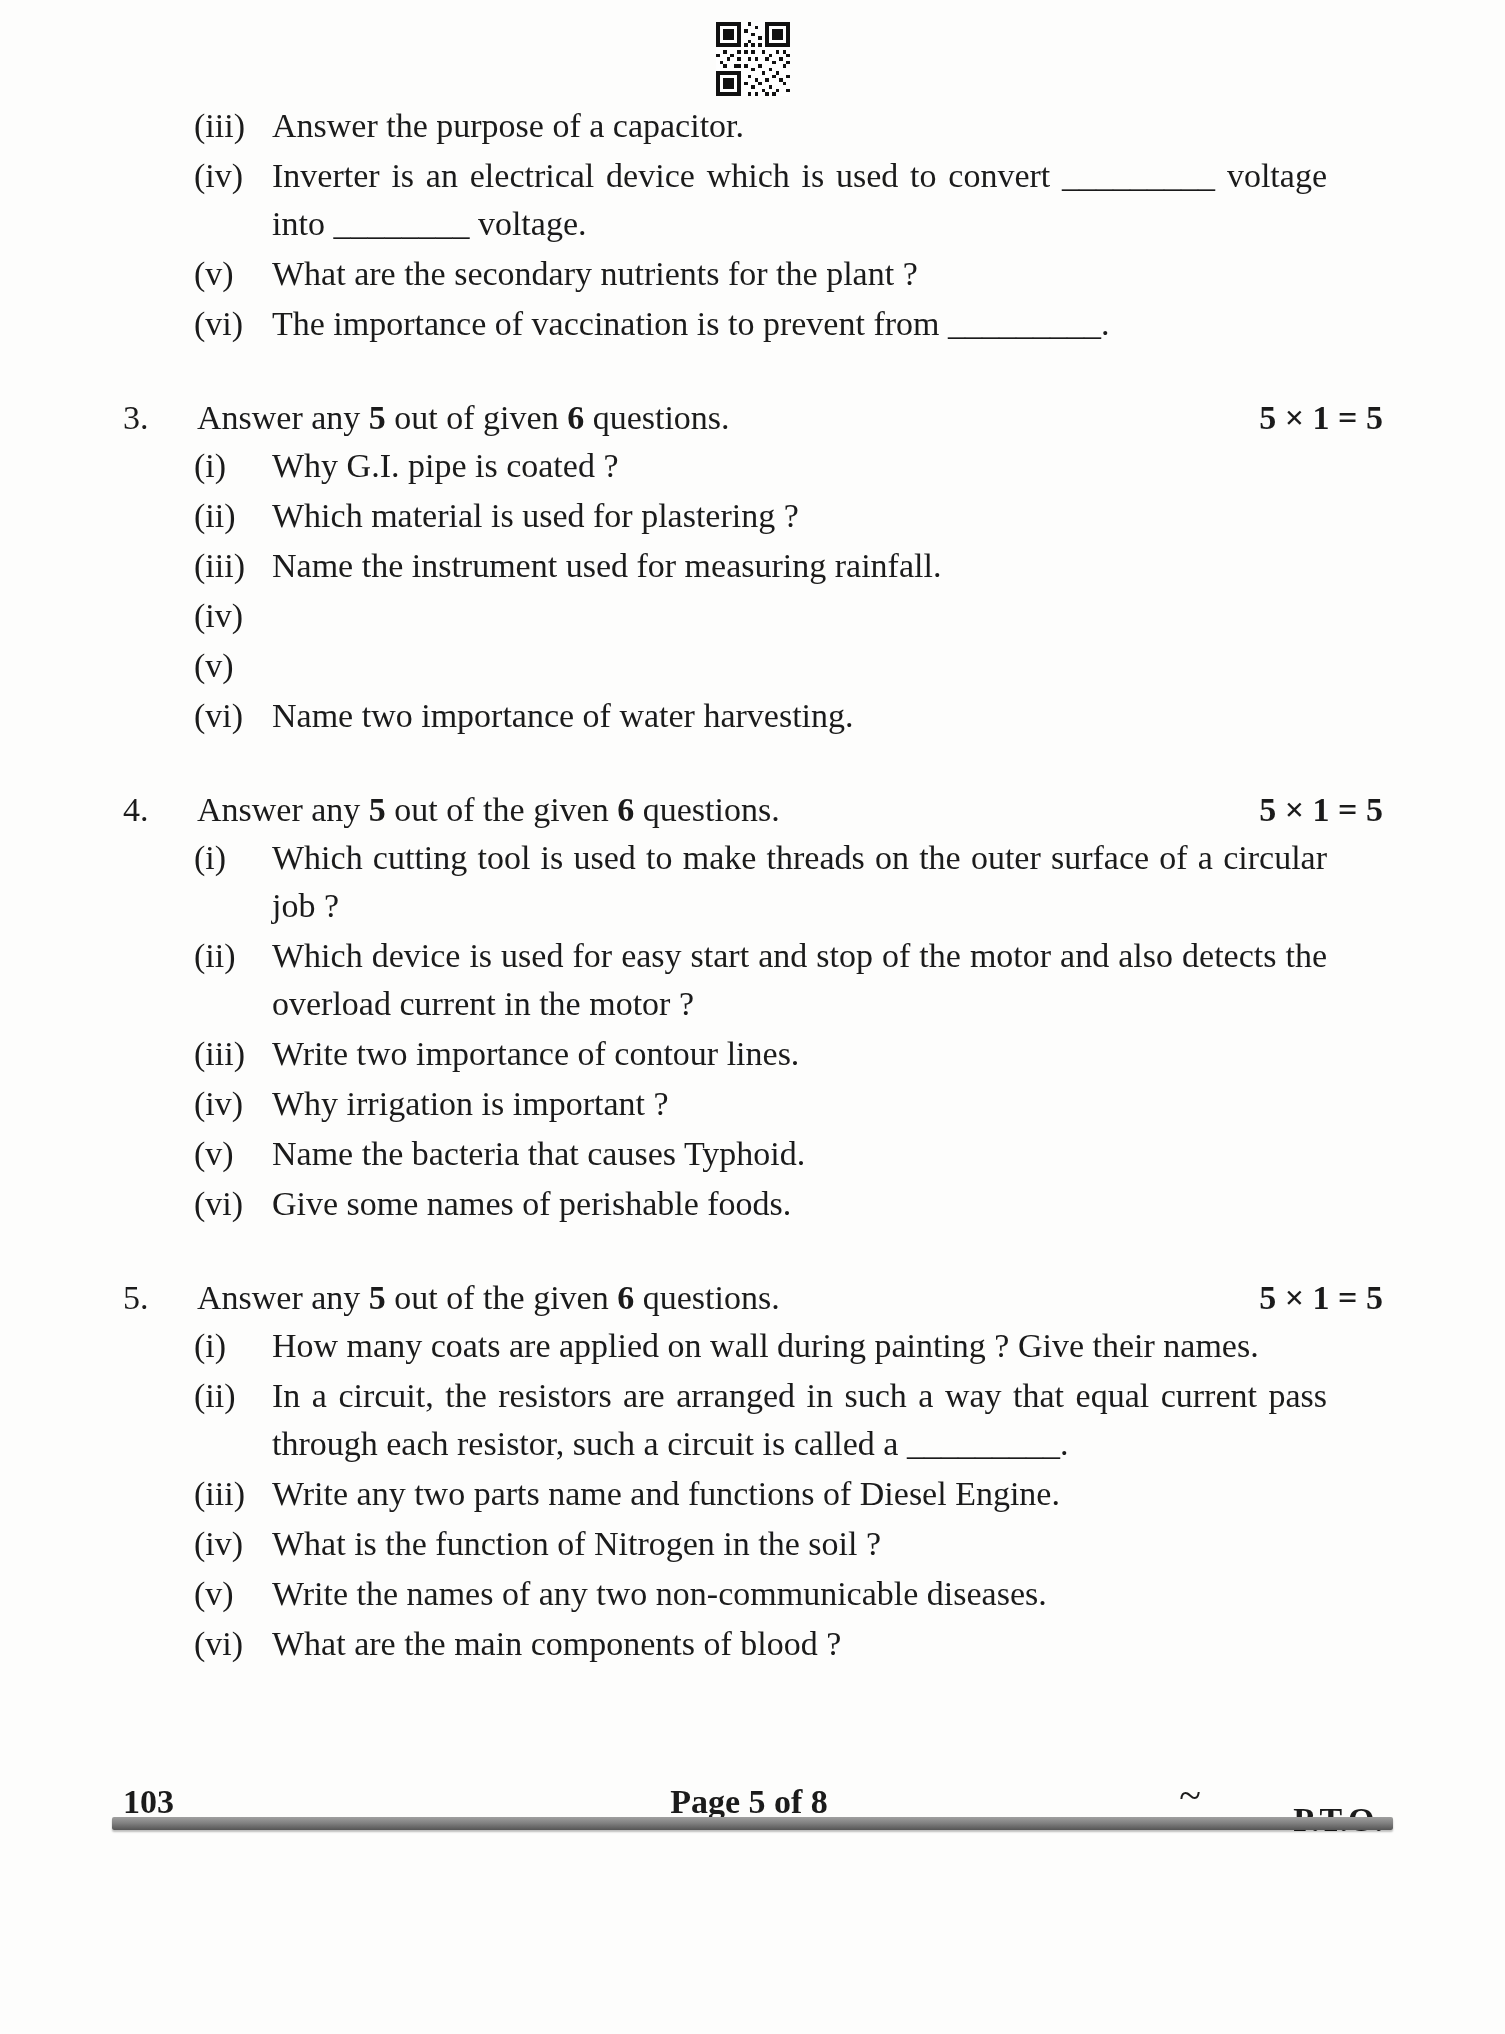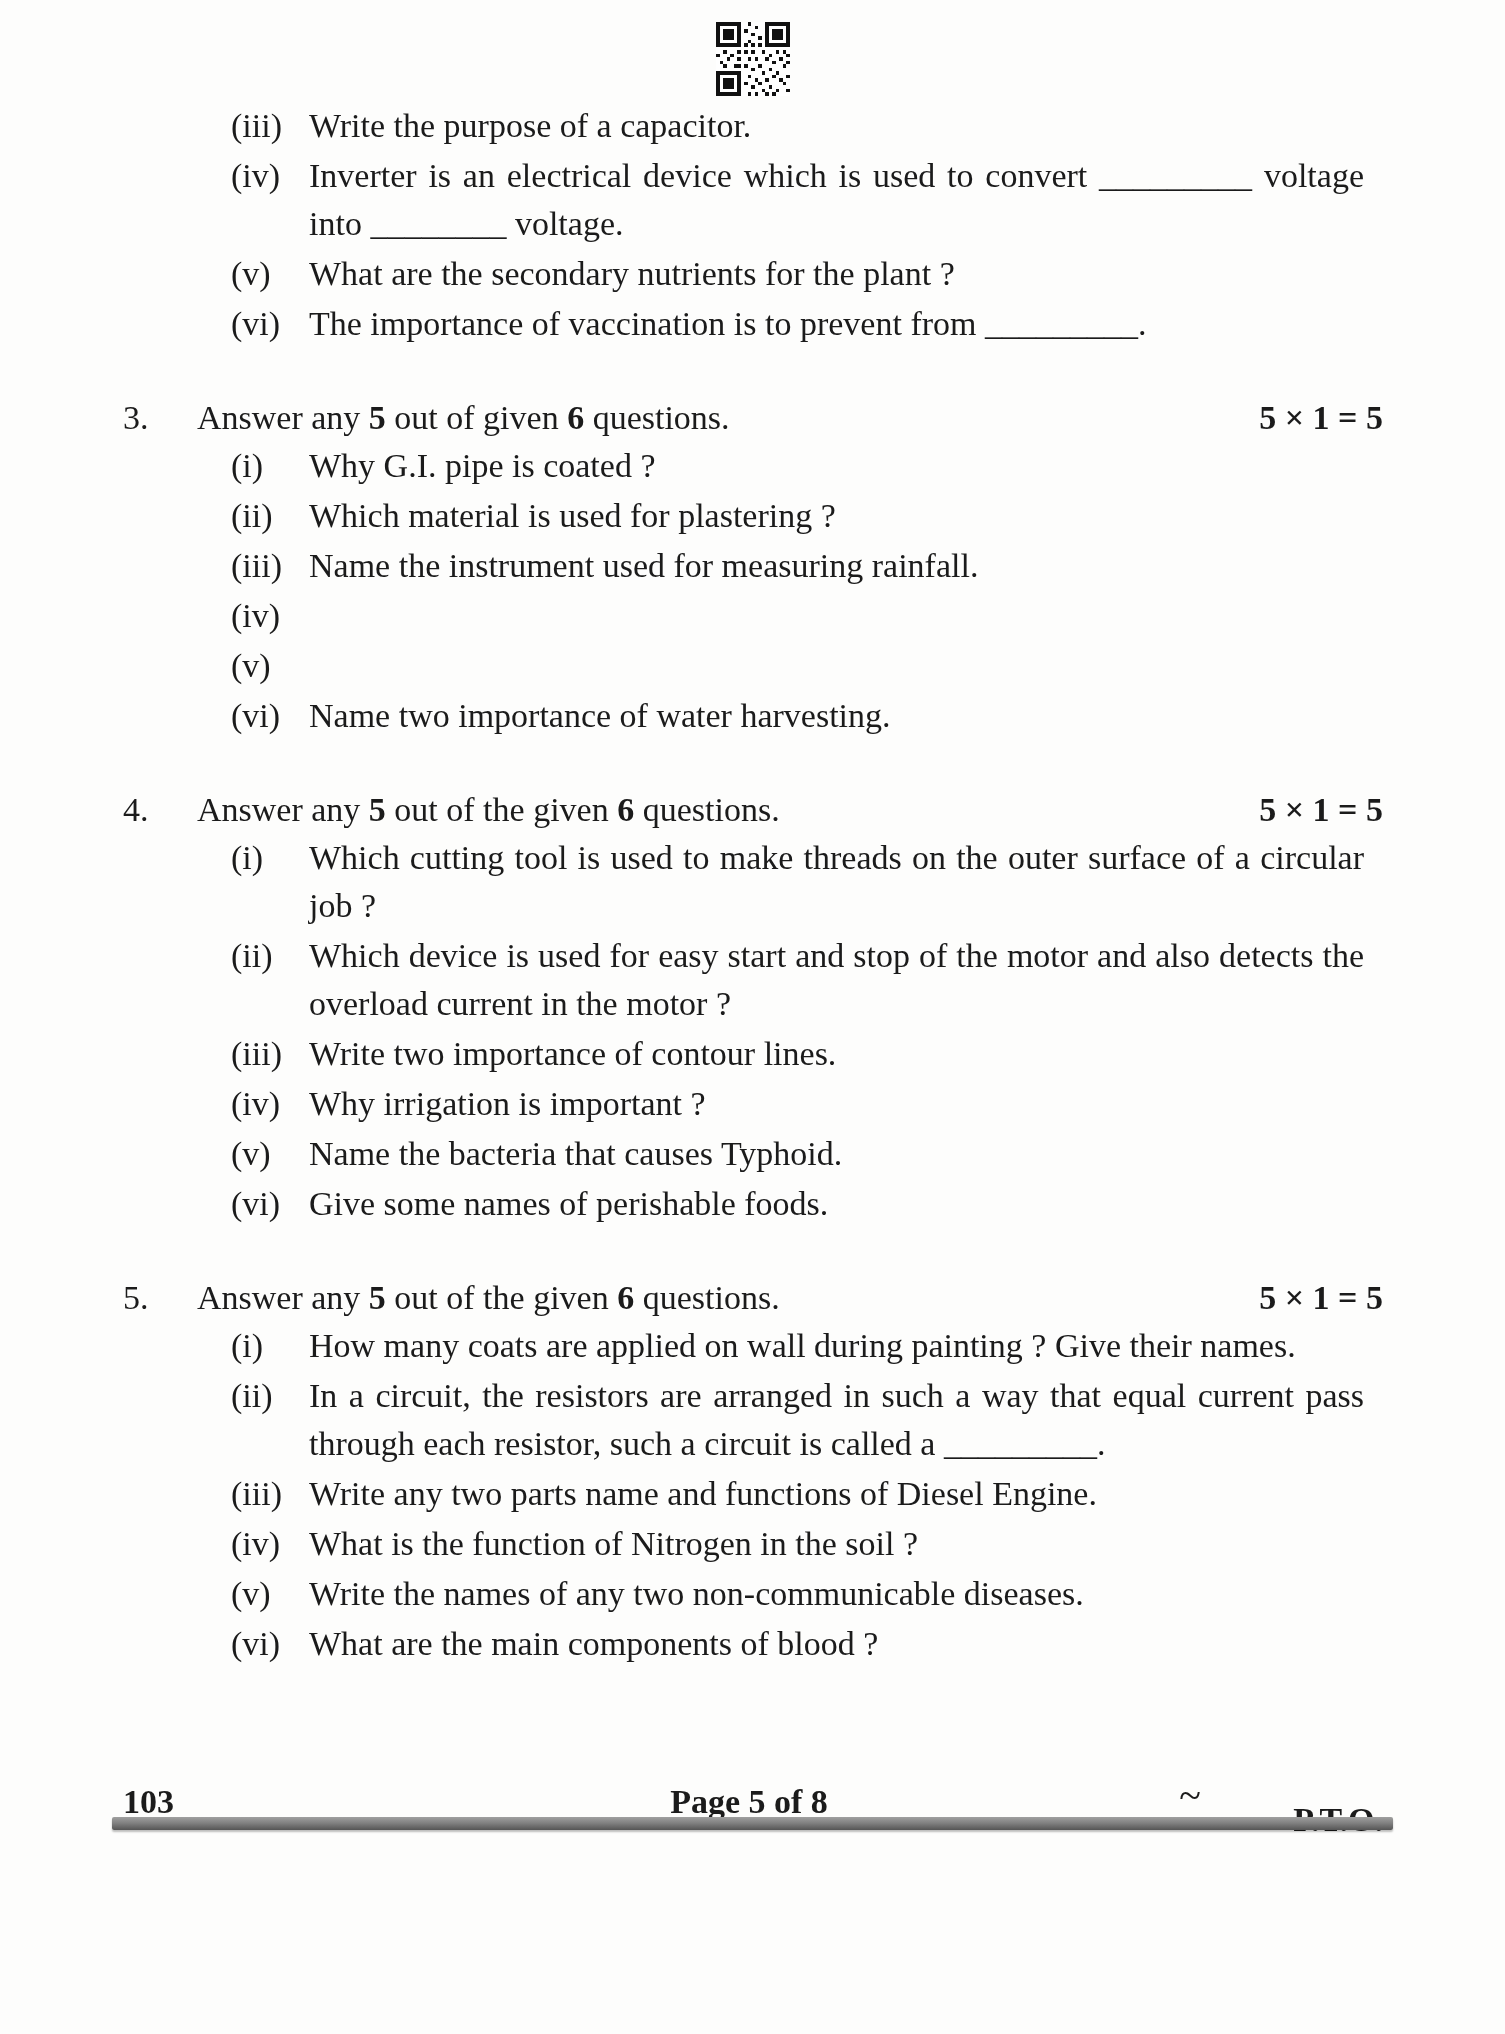--- a/index.html
+++ b/index.html
@@ -15,21 +15,21 @@
     color: #1b1b1b;
     overflow: hidden;
   }
   .content { padding: 22px 122px 0 123px; }
   .qr-wrap { display: flex; justify-content: center; margin-bottom: 6px; }
   .qr-wrap svg { width: 74px; height: 74px; }
 
   .item {
     display: grid;
     grid-template-columns: 78px 1fr;
-    margin-left: 108px;
+    margin-left: 71px;
     margin-bottom: 2px;
   }
   .item-num { text-align: left; }
   .item-text { max-width: 1055px; text-align: justify; }
 
   .section { margin-top: 46px; margin-bottom: 6px; }
   .sec-header { display: flex; align-items: baseline; }
   .sec-num { width: 74px; flex: 0 0 auto; }
   .sec-title { flex: 0 0 auto; white-space: nowrap; }
   .marks { margin-left: auto; font-weight: bold; white-space: nowrap; }
@@ -138,21 +138,21 @@
             <rect x="9" y="20" width="1" height="1"></rect>
           <rect x="11" y="20" width="1" height="1"></rect>
             <rect x="14" y="20" width="1" height="1"></rect>
             <rect x="16" y="20" width="1" height="1"></rect>
         </g>
       </svg>
     </div>
 
     <div class="item">
       <span class="item-num">(iii)</span>
-      <span class="item-text">Write the purpose of a capacitor.</span>
+      <span class="item-text">Answer the purpose of a capacitor.</span>
     </div>
     <div class="item">
       <span class="item-num">(iv)</span>
       <span class="item-text">Inverter is an electrical device which is used to convert _________ voltage into ________ voltage.</span>
     </div>
     <div class="item">
       <span class="item-num">(v)</span>
       <span class="item-text">What are the secondary nutrients for the plant ?</span>
     </div>
     <div class="item">

